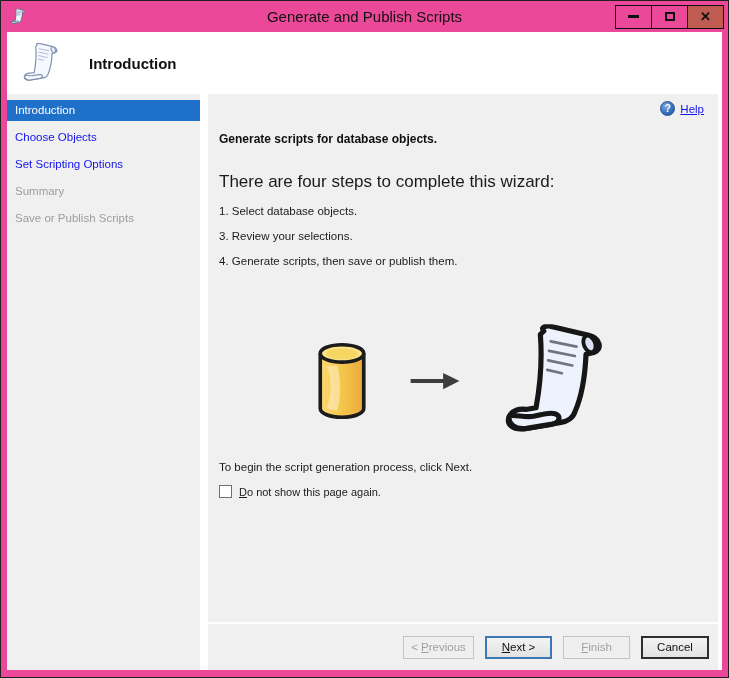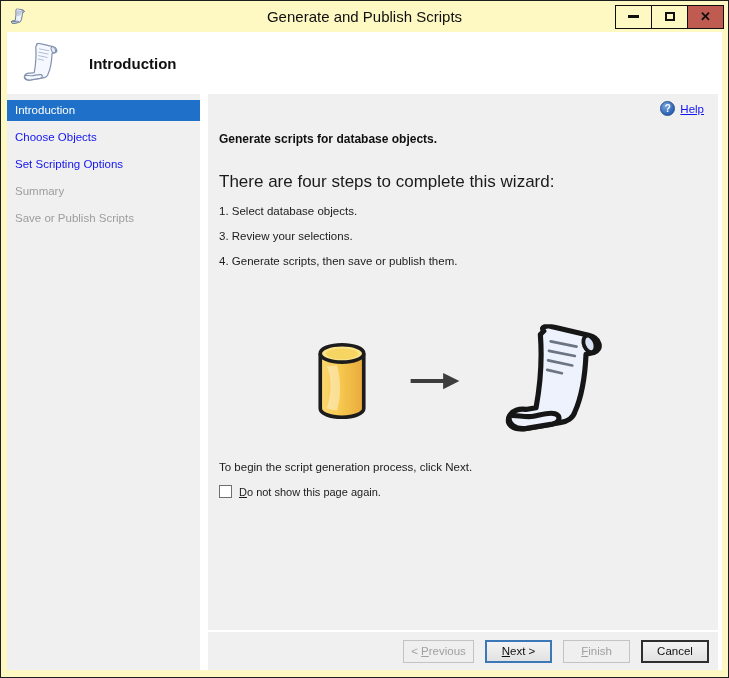--- a/index.html
+++ b/index.html
@@ -1,21 +1,21 @@
 <!DOCTYPE html>
 <html><head>
 <meta charset="utf-8">
 <style>
   * { box-sizing: border-box; margin: 0; padding: 0; }
   html,body { margin:0; }
   body { font-family: "Liberation Sans", sans-serif; color:#1b1b1b; }
 
   .window {
     width: 729px; height: 678px;
-    background: #fef9c3;
+    background: #ec4899;
     border: 1px solid #1f1f1f;
     display: flex; flex-direction: column;
     position: relative;
   }
 
   
   .titlebar { height: 31px; display: flex; align-items: center; position: relative; flex: none; }
   .titlebar-icon { margin-left: 9px; z-index: 1; }
   .titlebar-title {
     position: absolute; left: 0; right: 0; text-align: center;
@@ -67,21 +67,21 @@
 
   .graphic-row { margin-top: 44px; height: 140px; display: flex; align-items: center; justify-content: center; gap: 38px; }
 
   .instruction { margin-top: 10px; font-size: 11.5px; }
   .checkbox-row { margin-top: 12px; display: flex; align-items: center; gap: 7px; }
   .checkbox { width: 13px; height: 13px; background: #fff; border: 1px solid #707070; flex: none; cursor: pointer; }
   .checkbox-label { font-size: 11px; cursor: pointer; }
 
   
   .button-bar {
-    flex: none; height: 38px; margin-top: 2px; background: #f0f0f0;
+    flex: none; height: 46px; margin-top: 2px; background: #f0f0f0;
     display: flex; align-items: center; justify-content: flex-end; gap: 11px; padding-right: 9px;
   }
   .btn {
     height: 23px; font-size: 11.5px; font-family: "Liberation Sans", sans-serif;
     background: linear-gradient(#f3f3f3, #e2e2e2);
     border: 1px solid #acacac; color: #101010; cursor: pointer;
   }
   .btn.disabled { background: #efefef; border-color: #c3c3c3; color: #a0a0a0; cursor: default; }
   .btn.default { border: 2px solid #3c78b5; }
   .btn.dark { border: 2px solid #2e2e2e; }

